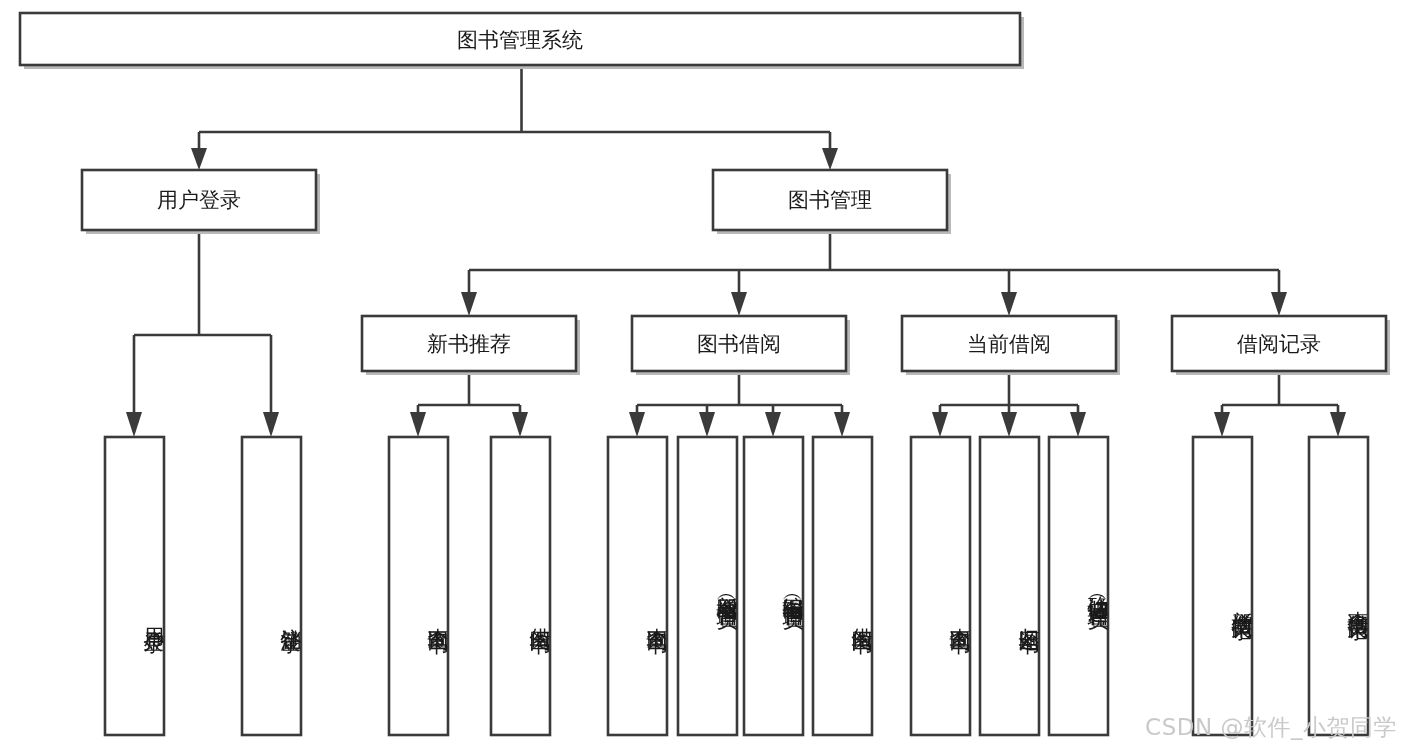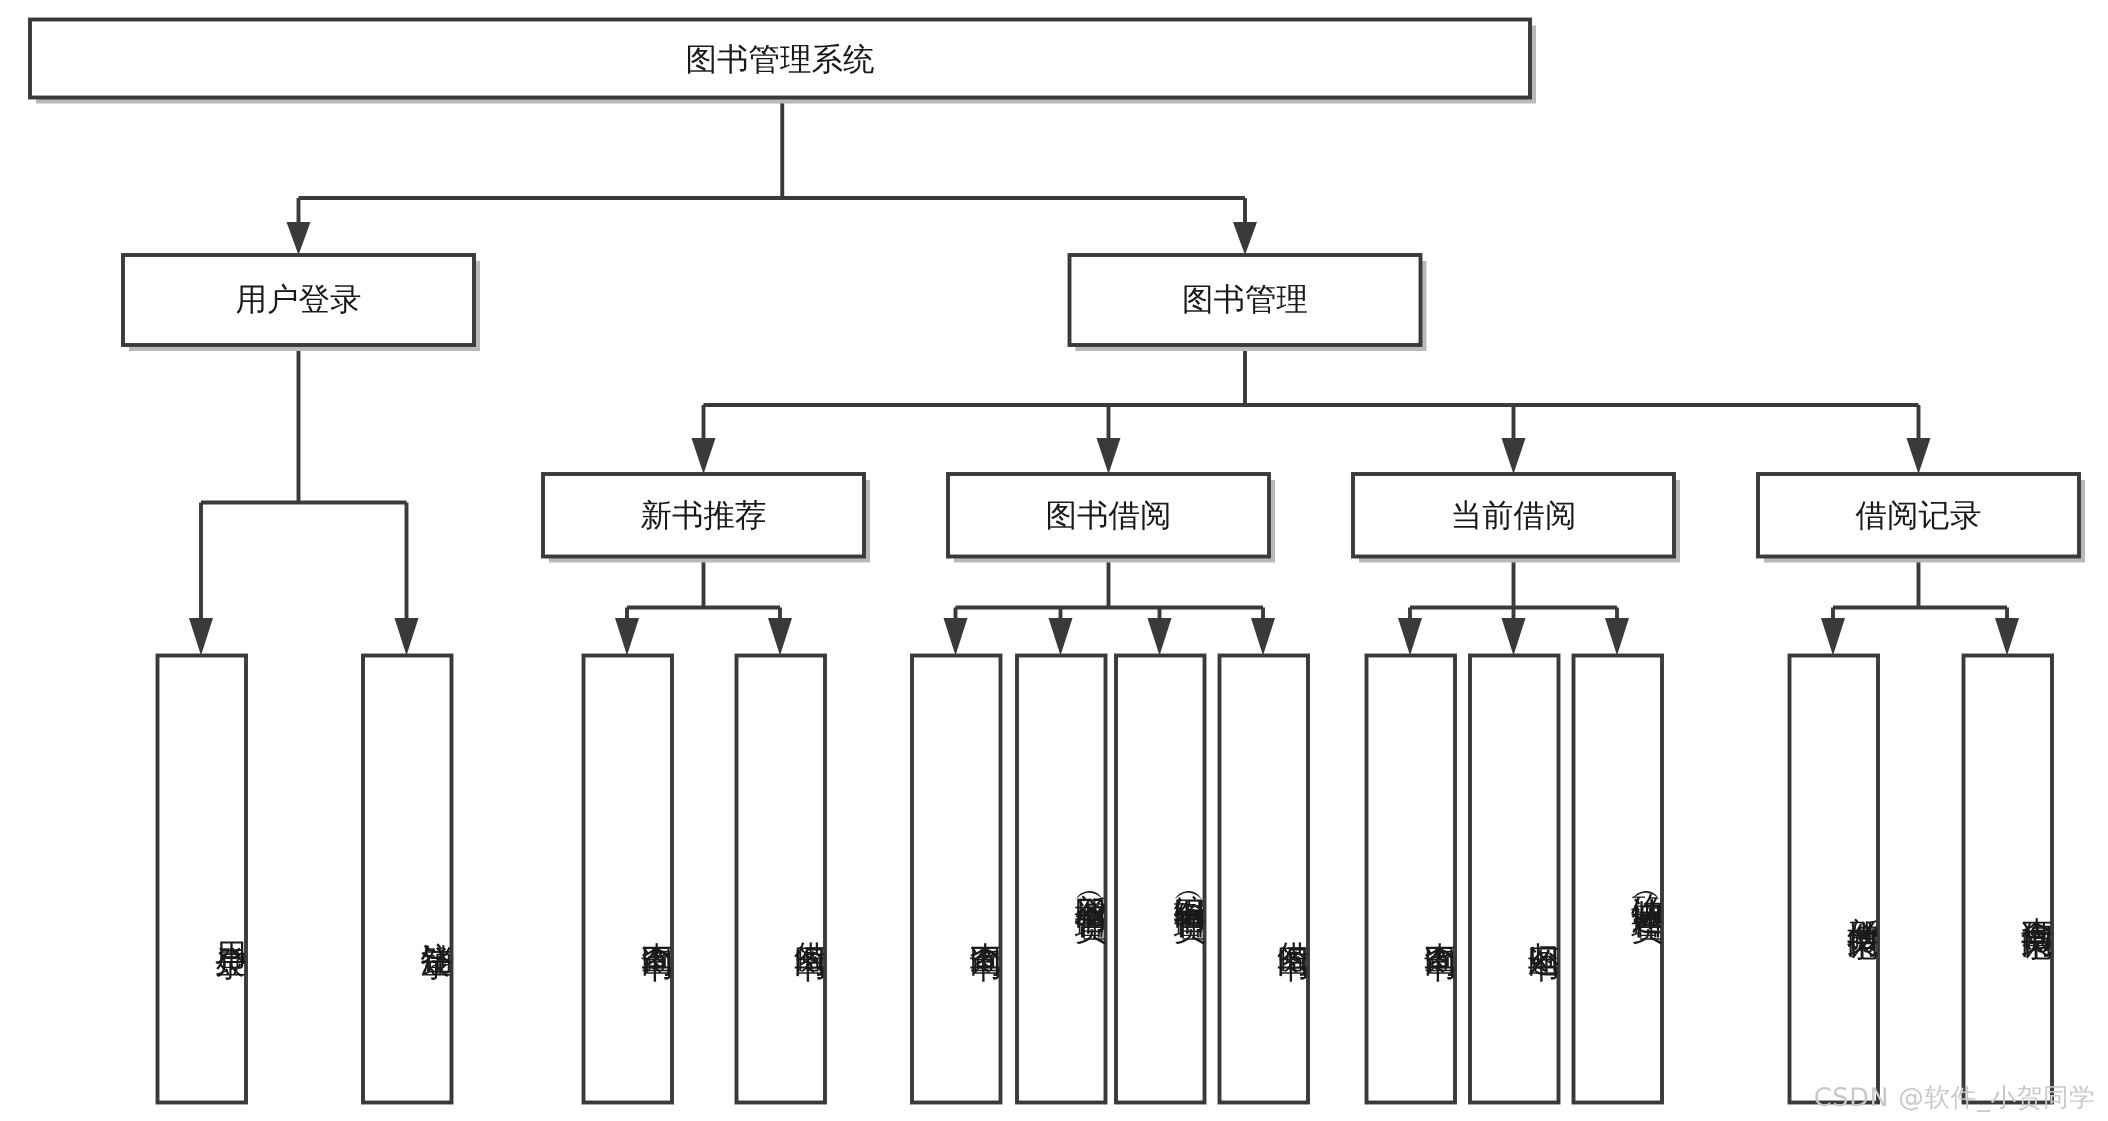--- a/index.html
+++ b/index.html
@@ -64,21 +64,21 @@
     line-height: 1;
     color: #1a1a1a;
     pointer-events: none;
     white-space: nowrap;
   }
   .watermark {
     position: absolute;
     right: 8px;
     bottom: 4px;
     font-family: "DejaVu Sans", "Liberation Sans", sans-serif;
-    font-size: 17px;
+    font-size: 23px;
     color: #c9c9c9;
     letter-spacing: 0.5px;
     white-space: nowrap;
   }
 </style>
 </head>
 <body>
 
 <div id="diagram-root">
 

